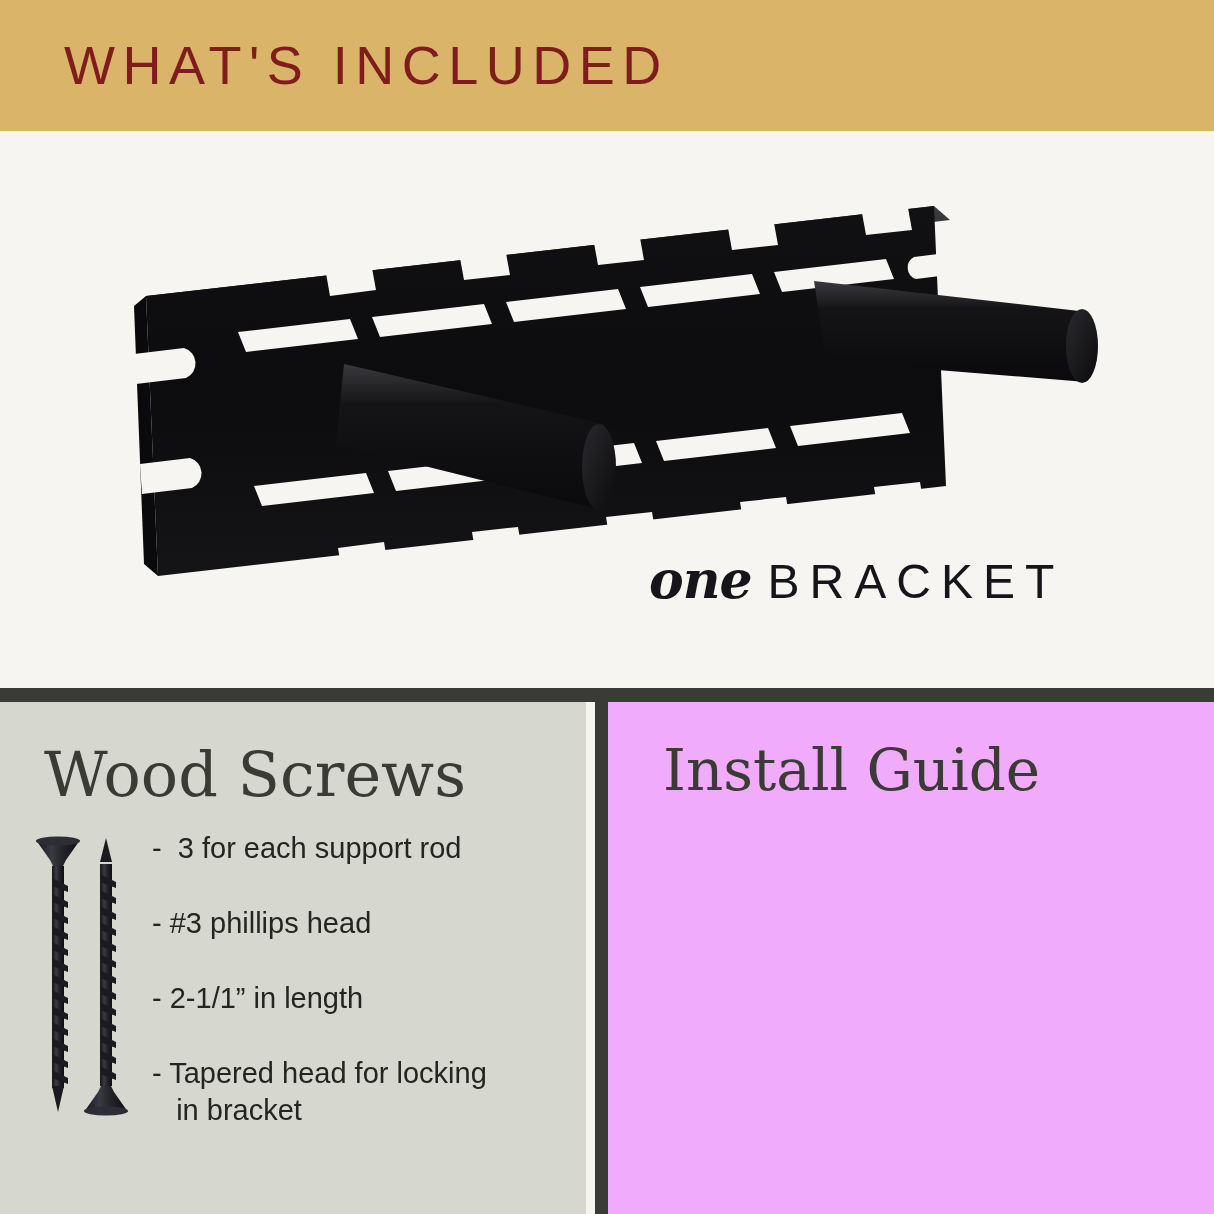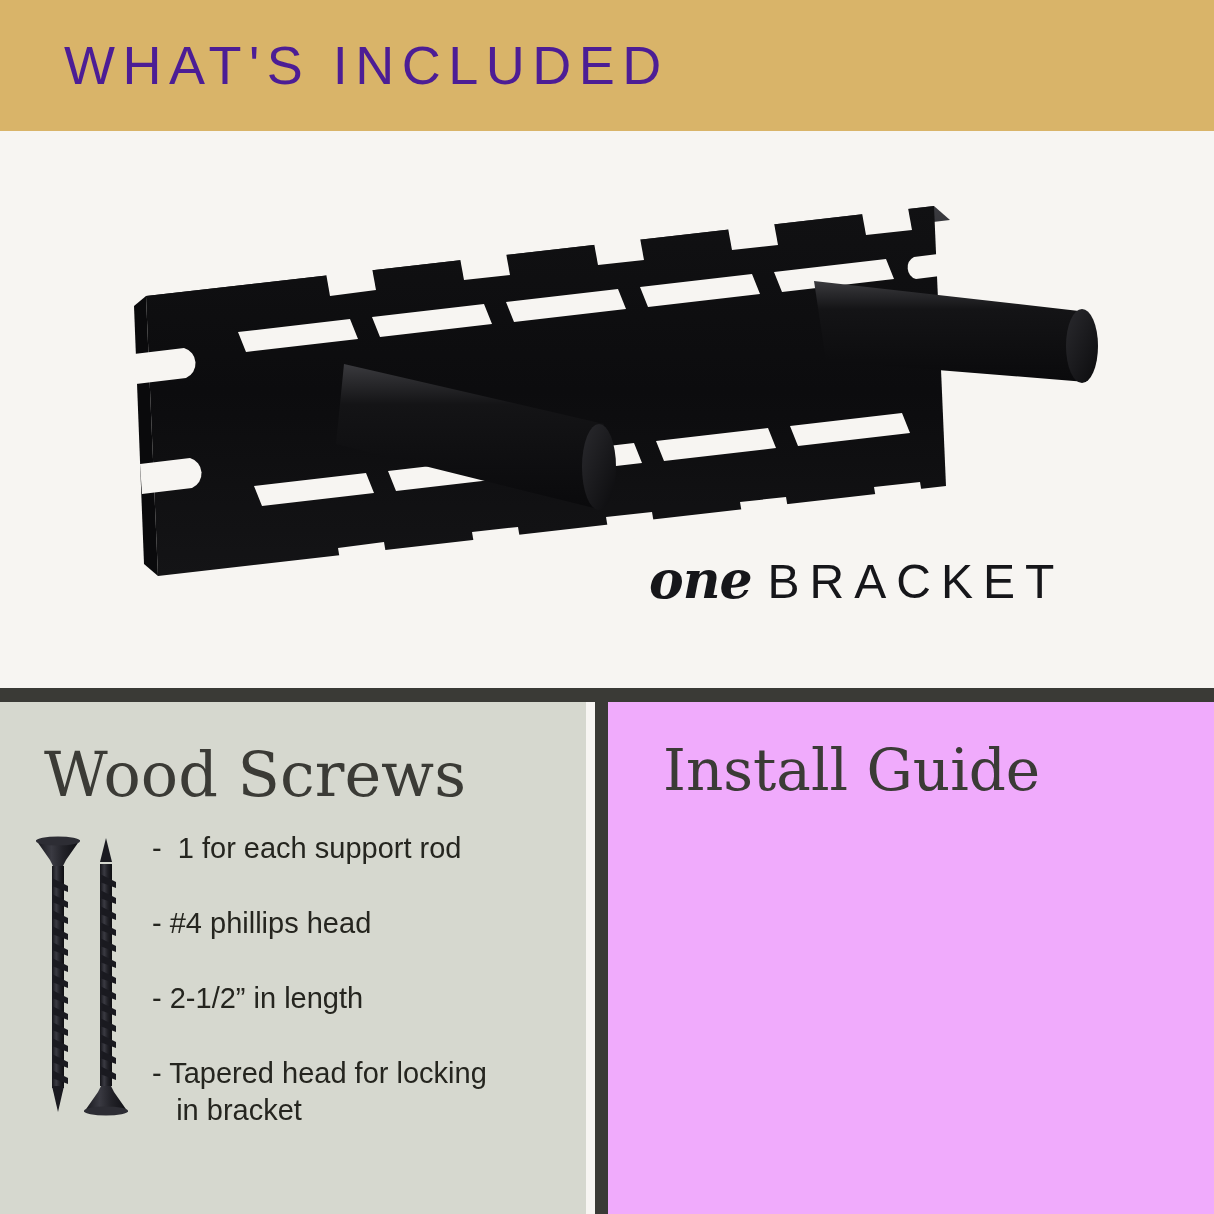--- a/index.html
+++ b/index.html
@@ -12,21 +12,21 @@
   #page{position:relative;width:1214px;height:1214px;overflow:hidden;background:#f7f5f2;}
 
   
   .banner{
     position:absolute;left:0;top:0;width:1214px;height:131px;
     background:#d9b469;
   }
   .banner-title{
     position:absolute;left:64px;top:27px;
     font-family:"Liberation Sans", sans-serif;
-    font-size:54px;font-weight:300;color:#4c1d95;
+    font-size:54px;font-weight:300;color:#7f1d1d;
     letter-spacing:7.5px;line-height:76px;white-space:nowrap;
   }
 
   
   .hero{
     position:absolute;left:4px;top:131px;width:1214px;height:557px;
     background:#f7f5f2;overflow:hidden;
   }
   .hero-caption{
     position:absolute;left:645px;top:418px;white-space:nowrap;
@@ -243,23 +243,23 @@
             <path d="M78,204 L94,212 L94,218 L78,212 Z"></path>
               <path d="M78,220 L94,228 L94,234 L78,228 Z"></path>
             <path d="M78,236 L94,244 L94,250 L78,244 Z"></path>
           </g>
           <path d="M78,32 L90,32 L84,8 Z" fill="#1a1a20"></path>
         </g>
       </svg>
     </div>
 
     <div class="bullets">
-      <div class="bullet">-  1 for each support rod</div>
-      <div class="bullet">- #4 phillips head</div>
-      <div class="bullet">- 2-1/2” in length</div>
+      <div class="bullet">-  3 for each support rod</div>
+      <div class="bullet">- #3 phillips head</div>
+      <div class="bullet">- 2-1/1” in length</div>
       <div class="bullet">- Tapered head for locking
    in bracket</div>
     </div>
   </div>
 
   <div class="panel-right">
     <div class="panel-title title-guide">Install Guide</div>
 
   </div>
 

